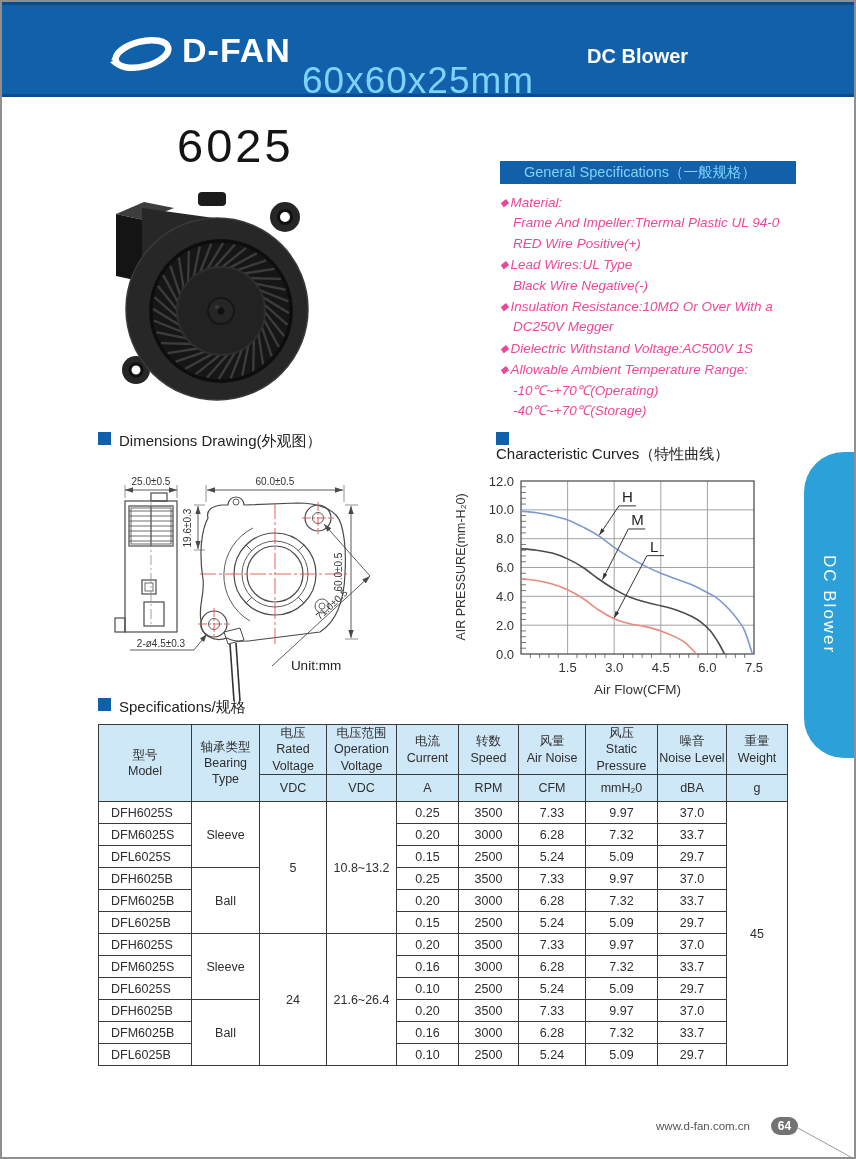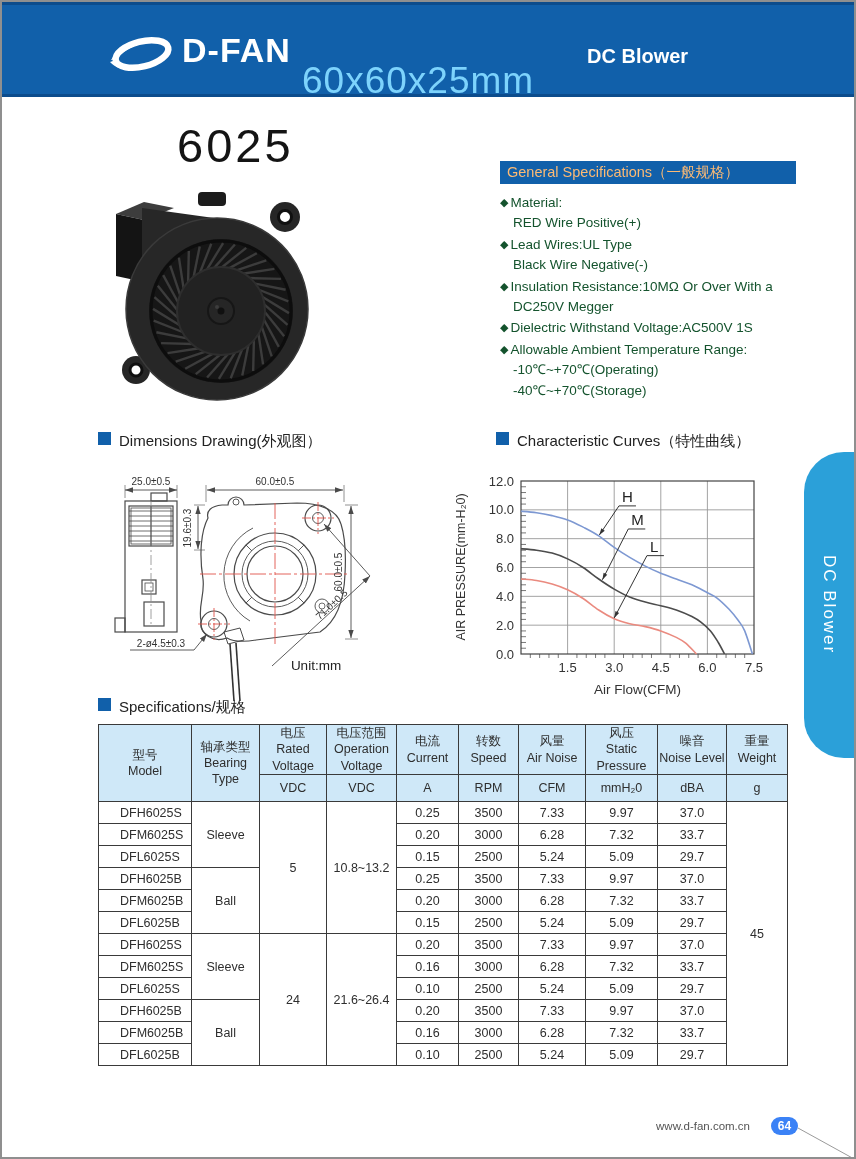--- a/index.html
+++ b/index.html
@@ -6,43 +6,43 @@
   .page{position:relative;width:856px;height:1159px;background:#fff;border:2px solid #8f8f8f;box-sizing:border-box;overflow:hidden;font-family:"Liberation Sans",sans-serif;}
   
   .hdr{position:absolute;left:0;top:0;width:852px;height:95px;background:#1160aa;border-top:3px solid #0c4c8c;border-bottom:3px solid #0c4c8c;box-sizing:border-box;}
   .hdr .logo{position:absolute;left:106px;top:26px;}
   .hdr .brand{position:absolute;left:180px;top:26px;color:#fff;font-size:34px;font-weight:bold;letter-spacing:1px;}
   .hdr .size{position:absolute;left:300px;top:25px;color:#7dd3fc;font-size:37px;font-weight:400;letter-spacing:1px;margin-top:30px;}
   .hdr .ptype{position:absolute;left:585px;top:40px;color:#fff;font-size:20px;font-weight:600;}
   
   .model-big{position:absolute;left:175px;top:116px;font-size:47px;color:#141414;letter-spacing:3px;}
   
-  .gs-bar{position:absolute;left:498px;top:159px;width:296px;height:23px;background:#1160aa;color:#fdba74;font-size:14.5px;line-height:23px;padding-left:7px;box-sizing:border-box;}
-  .gs-list{position:absolute;left:498px;top:190px;width:335px;font-size:13.5px;color:#14532d;line-height:20.4px;}
+  .gs-bar{position:absolute;left:498px;top:159px;width:296px;height:23px;background:#1160aa;color:#7dd3fc;font-size:14.5px;line-height:23px;padding-left:24px;box-sizing:border-box;}
+  .gs-list{position:absolute;left:498px;top:190px;width:335px;font-size:13.5px;color:#ec4899;line-height:20.4px;font-style:italic;}
   .spec-line{white-space:nowrap;}
   .spec-line .pad{display:inline-block;width:13px;}
   .diamond{font-size:11px;margin-right:2px;vertical-align:1px;}
   
   .sec{position:absolute;display:flex;font-size:15px;color:#222;}
   .sq{width:13px;height:13px;background:#1160aa;margin-right:8px;flex:0 0 auto;}
   
   .tab{position:absolute;right:0;top:450px;width:50px;height:306px;background:#2ba0d9;border-radius:40px 0 0 40px;display:flex;align-items:center;justify-content:center;}
   .tab span{writing-mode:vertical-rl;color:#fff;font-size:17px;letter-spacing:2px;}
   
   .spec-title{left:96px;top:696px;}
   table.spec{position:absolute;left:96px;top:722px;border-collapse:collapse;table-layout:fixed;font-size:12.5px;color:#2e2e2e;}
   table.spec th,table.spec td{border:1px solid #3a3a3a;text-align:center;padding:0;}
   table.spec thead th{background:#cfe8f8;font-weight:400;white-space:pre-line;line-height:1.3;}
   table.spec thead tr.names th{height:49px;}
   table.spec thead tr.units th{height:26px;}
   table.spec td{height:21px;}
-  table.spec td.model{text-align:left;padding-left:21px;margin-left:28px;}
+  table.spec td.model{text-align:left;padding-left:12px;margin-left:28px;}
   
   .site{position:absolute;left:640px;top:1118px;width:122px;text-align:center;font-size:11.5px;color:#555;}
-  .pgbox{position:absolute;left:769px;top:1115px;width:27px;height:18px;background:#3b82f6;color:#fff;font-size:12px;font-weight:bold;text-align:center;line-height:18px;border-radius:9px;}
+  .pgbox{position:absolute;left:769px;top:1115px;width:27px;height:18px;background:#737373;color:#fff;font-size:12px;font-weight:bold;text-align:center;line-height:18px;border-radius:9px;}
   .cornersvg{position:absolute;left:788px;top:1108px;}
   svg text{font-family:"Liberation Sans",sans-serif;}
 </style>
 </head>
 <body>
 
 <div class="page">
 
   <div class="hdr">
     <svg class="logo" width="68" height="46" viewBox="0 0 68 46">
@@ -111,36 +111,37 @@
       </g>
     <circle cx="107" cy="127" r="44" fill="#222222" stroke="#2e2e2e" stroke-width="2"></circle>
     <circle cx="107" cy="127" r="13" fill="#262626" stroke="#161616" stroke-width="2"></circle>
     <circle cx="107" cy="127" r="3.5" fill="#101010"></circle>
     <circle cx="103" cy="123" r="2" fill="#3d3d3d"></circle>
   </svg>
 
   <div class="gs-bar">General Specifications（一般规格）</div>
   <div class="gs-list">
       <div class="spec-line"><span class="diamond">◆</span><span>Material:</span></div>
+      <div class="spec-line"><span class="pad"></span><span>Frame And Impeller:Thermal Plastic UL 94-0</span></div>
       <div class="spec-line"><span class="pad"></span><span>RED Wire Positive(+)</span></div>
       <div class="spec-line"><span class="diamond">◆</span><span>Lead Wires:UL Type</span></div>
       <div class="spec-line"><span class="pad"></span><span>Black Wire Negative(-)</span></div>
       <div class="spec-line"><span class="diamond">◆</span><span>Insulation Resistance:10MΩ Or Over With a</span></div>
       <div class="spec-line"><span class="pad"></span><span>DC250V Megger</span></div>
       <div class="spec-line"><span class="diamond">◆</span><span>Dielectric Withstand Voltage:AC500V 1S</span></div>
       <div class="spec-line"><span class="diamond">◆</span><span>Allowable Ambient Temperature Range:</span></div>
       <div class="spec-line"><span class="pad"></span><span>-10℃~+70℃(Operating)</span></div>
       <div class="spec-line"><span class="pad"></span><span>-40℃~+70℃(Storage)</span></div>
     </div>
 
   <div class="sec" style="left:96px;top:430px;">
     <span class="sq"></span>
     <span>Dimensions Drawing(外观图）</span>
   </div>
-  <div class="sec" style="left:494px;top:430px;">
+  <div class="sec" style="left:494px;top:430px;flex-direction:column;">
     <span class="sq"></span>
     <span>Characteristic Curves（特性曲线）</span>
   </div>
   <div class="sec spec-title">
     <span class="sq"></span>
     <span>Specifications/规格</span>
   </div>
 
   <svg style="position:absolute;left:92px;top:452px;" width="312" height="252" viewBox="0 0 312 252">
     <defs>

